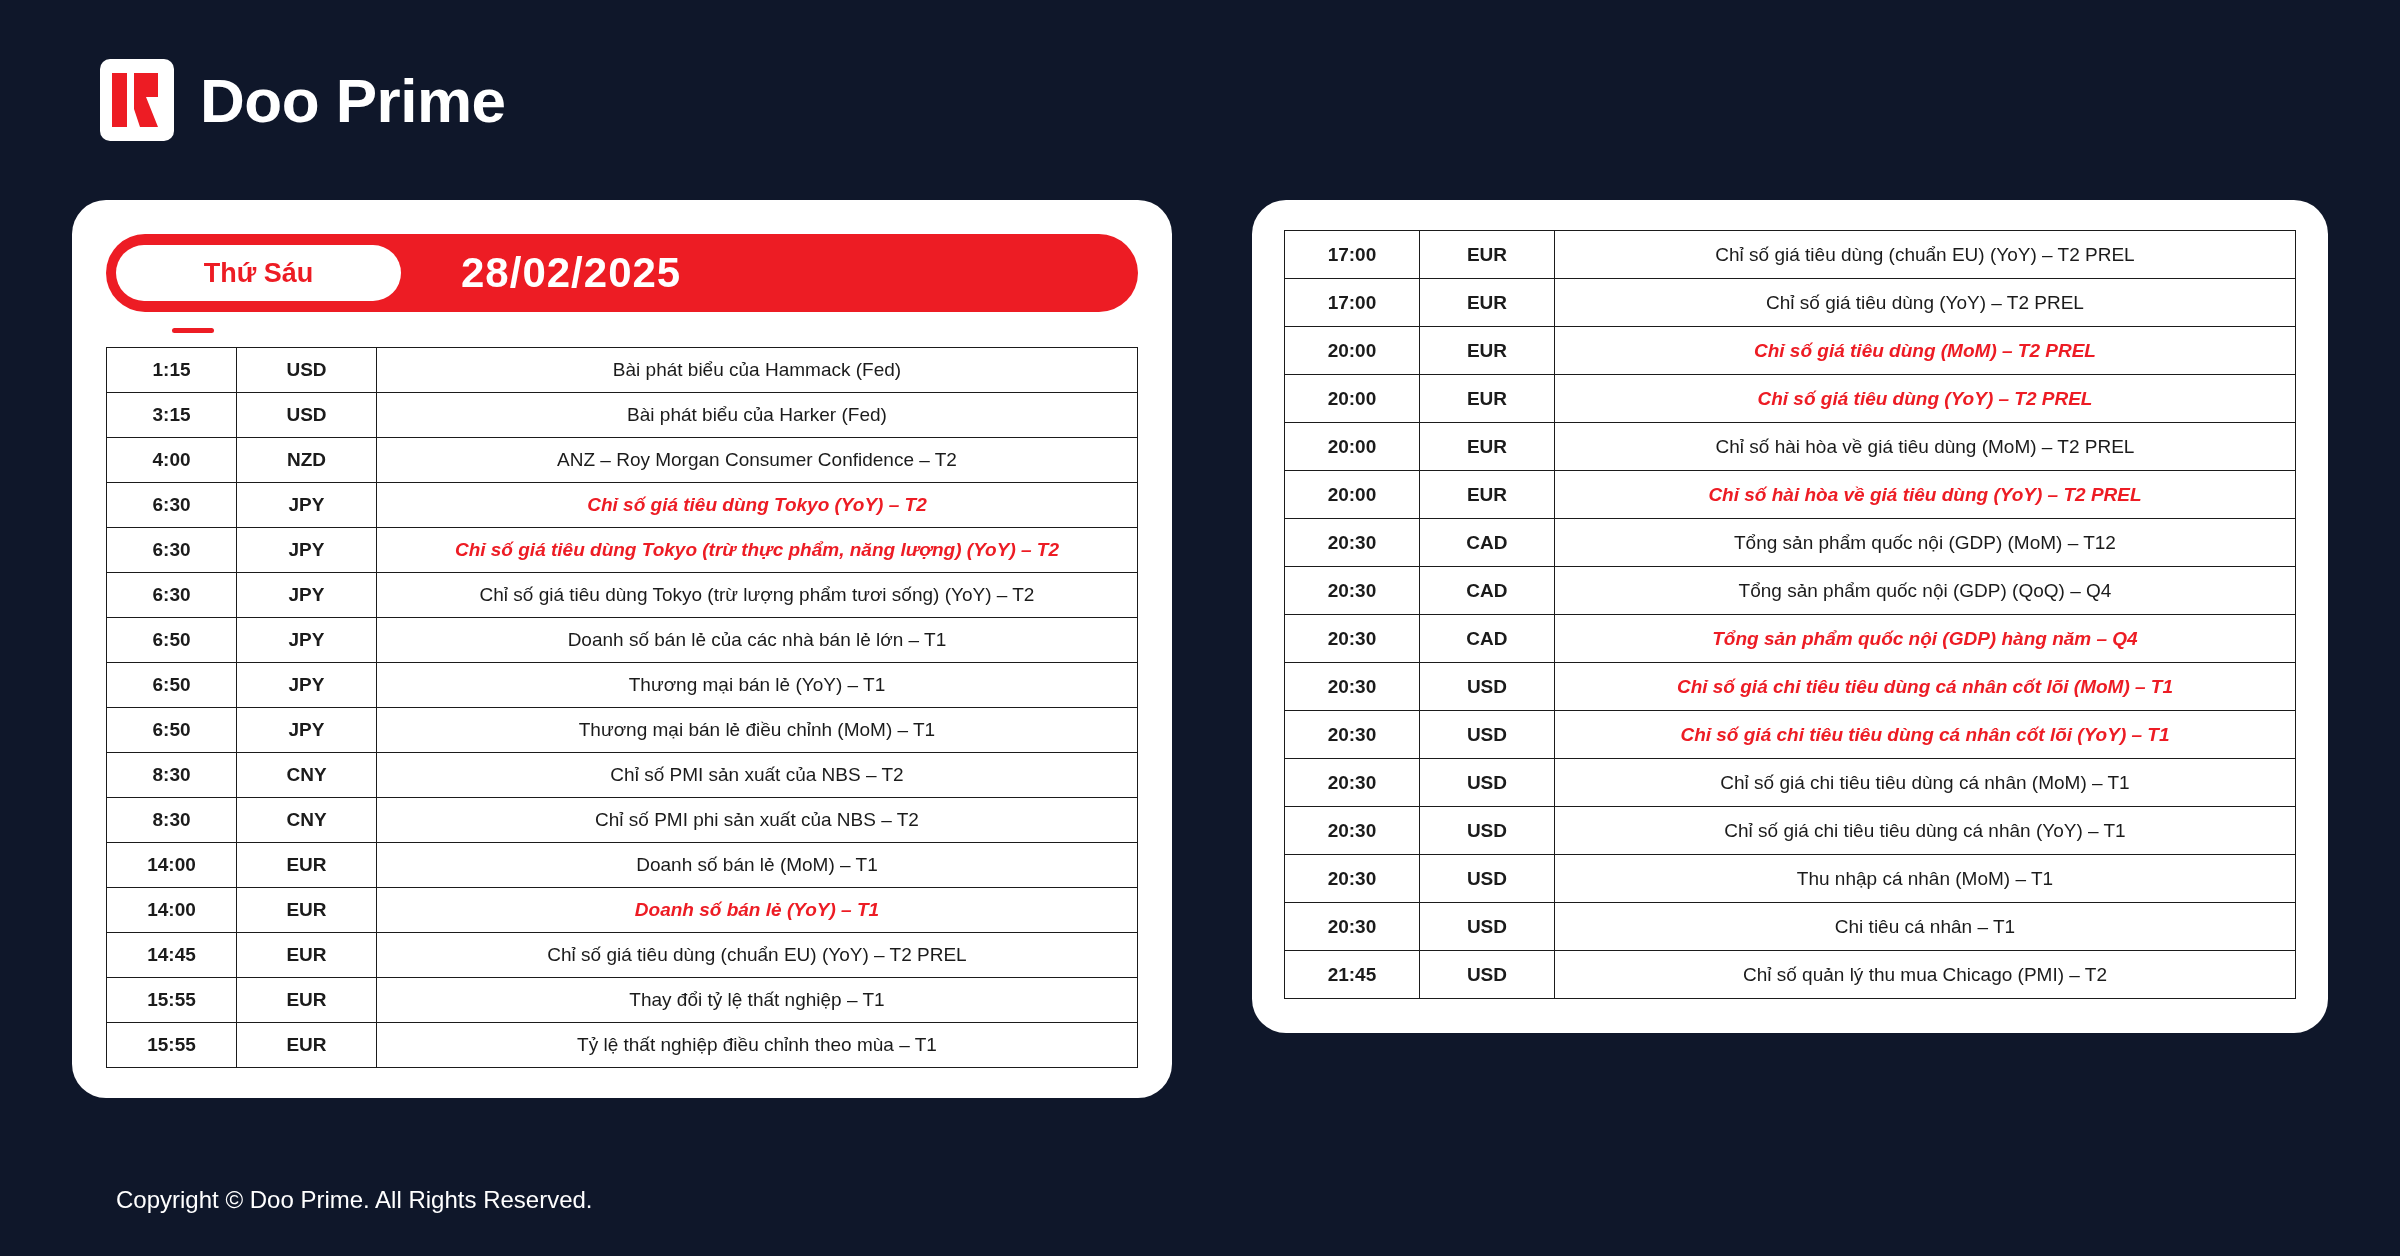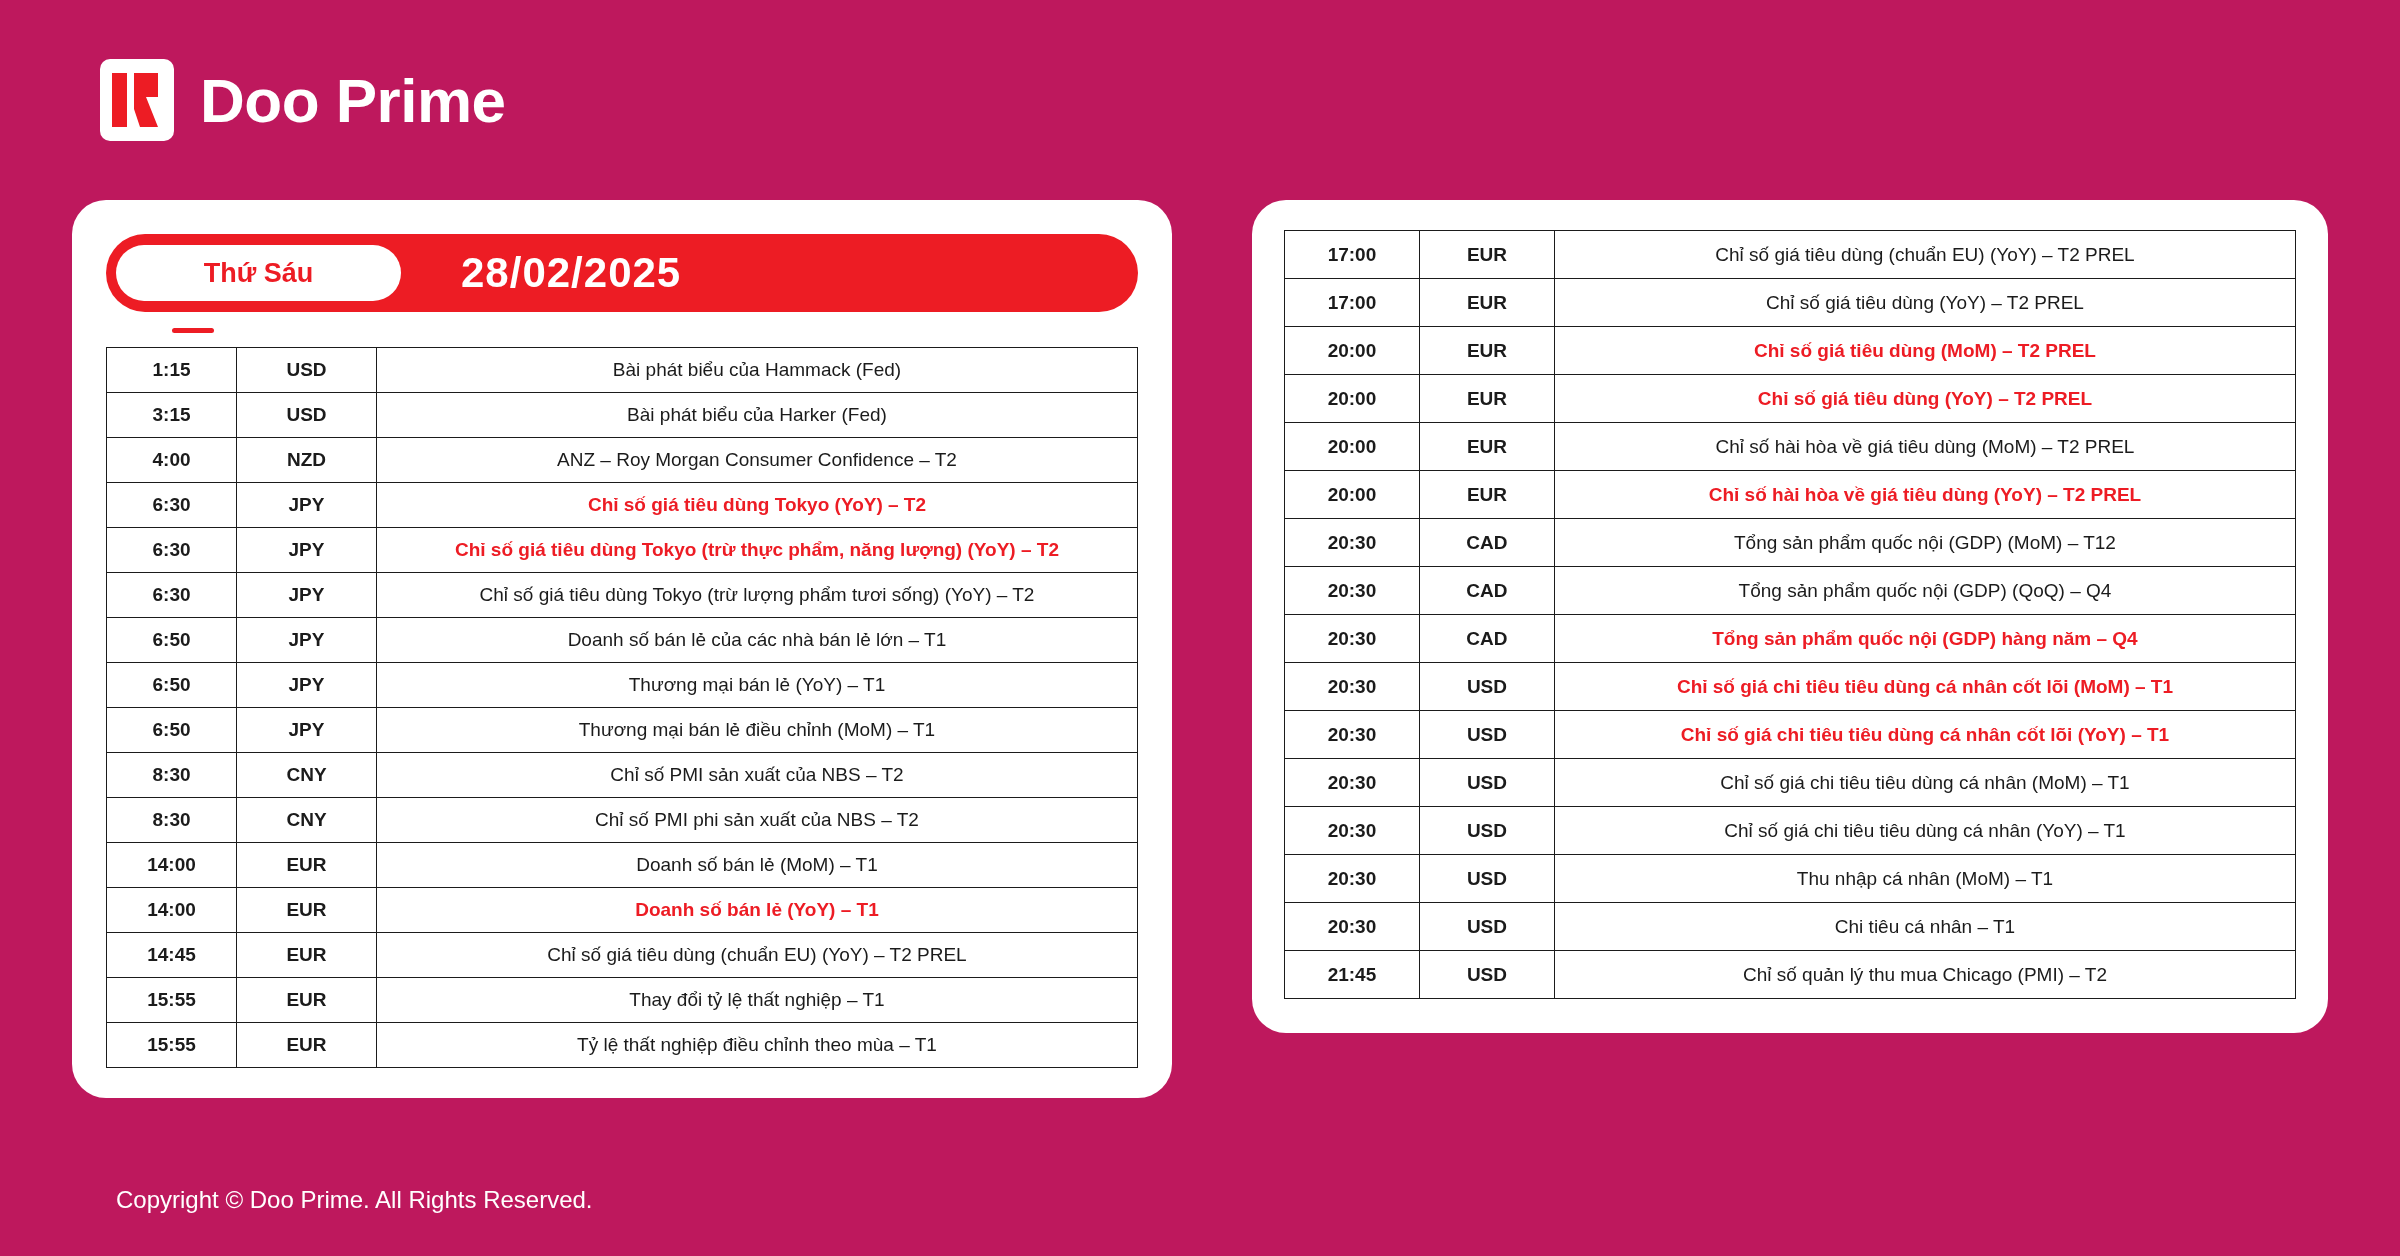--- a/index.html
+++ b/index.html
@@ -7,21 +7,21 @@
     width: 2400px;
     height: 1256px;
     background: #ED1C24;
     font-family: "Liberation Sans", sans-serif;
     overflow: hidden;
   }
   .page {
     position: relative;
     width: 2400px;
     height: 1256px;
-    background: #be185d;
+    background: #0f172a;
     padding: 0 72px;
   }
 
   
   .header {
     display: flex;
     align-items: center;
     justify-content: space-between;
     height: 200px;
     padding: 0 28px;
@@ -111,21 +111,21 @@
     height: 45px;
     font-size: 19px;
     color: #1b1b1b;
     text-align: center;
     vertical-align: middle;
     padding: 2px 6px;
   }
   .col-time { width: 130px; font-weight: bold; }
   .col-cur  { width: 140px; font-weight: bold; }
   .col-evt  { font-weight: normal; }
-  .col-evt.hl { color: #ED1C24; font-weight: bold; }
+  .col-evt.hl { color: #ED1C24; font-weight: bold; font-style: italic; }
 
   .card-right .col-time { width: 135px; }
   .card-right .col-cur  { width: 135px; }
   .card-right table.cal td { height: 48px; }
 
   .left-table-wrap { padding: 0 8px; }
   .right-table-wrap { padding: 4px 6px; }
 
   
   .footer {

